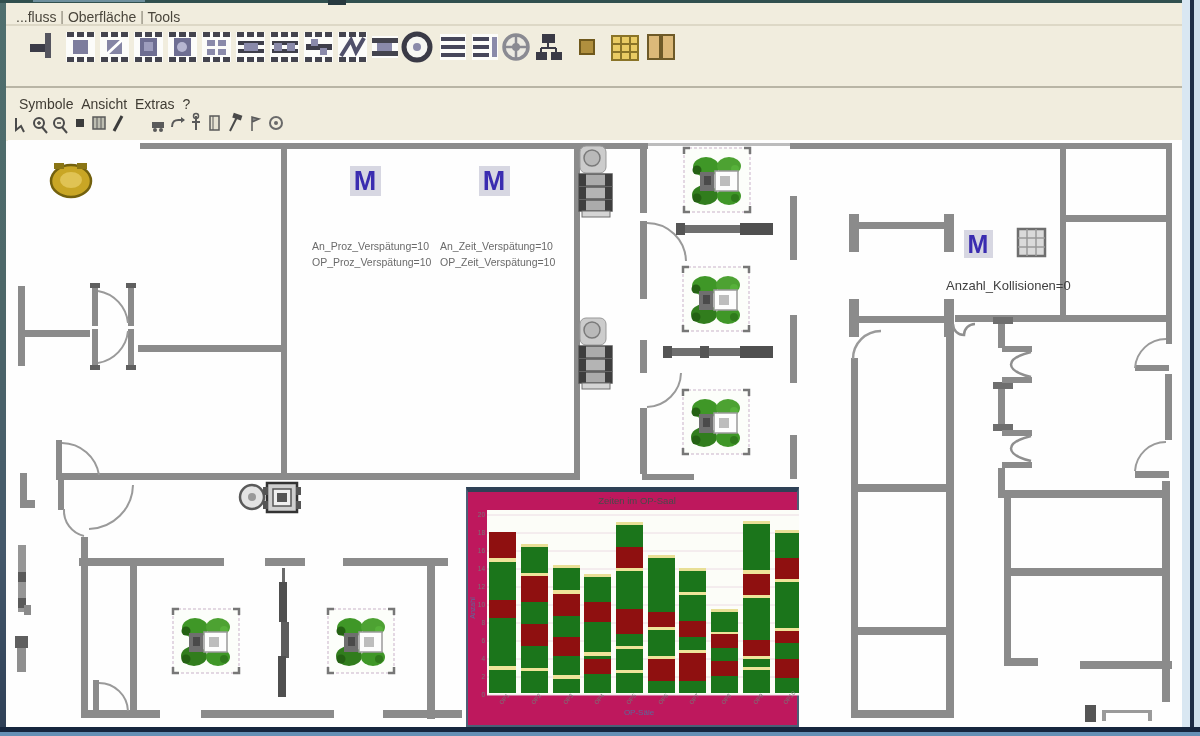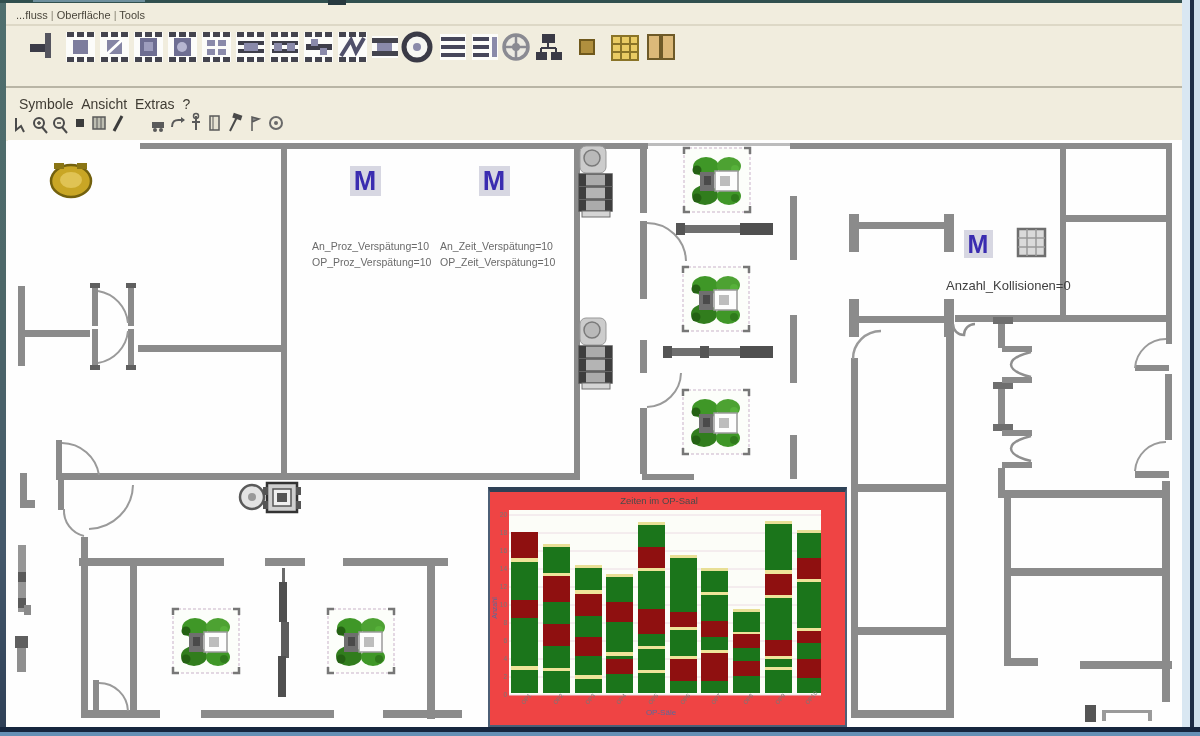--- a/index.html
+++ b/index.html
@@ -5,21 +5,21 @@
 html,body{margin:0;padding:0}
 body{width:1200px;height:736px;position:relative;background:#fdfdfb;overflow:hidden;font-family:"Liberation Sans",sans-serif}
 .abs{position:absolute}
 </style>
 </head>
 <body>
 <div style="filter:blur(0.75px)">
 
 <div class="abs" style="left:5px;top:2px;width:1177px;height:139px;background:#f1edde"></div>
 
-<div class="abs" style="left:16px;top:9px;font-size:11px;color:#4a463c">...fluss <span style="color:#8a8676">|</span> Oberfläche <span style="color:#8a8676">|</span> Tools</div>
+<div class="abs" style="left:16px;top:9px;font-size:14px;color:#4a463c">...fluss <span style="color:#8a8676">|</span> Oberfläche <span style="color:#8a8676">|</span> Tools</div>
 
 <div class="abs" style="left:5px;top:24px;width:1177px;height:2px;background:#ddd8c6"></div>
 
 <svg class="abs" style="left:0;top:0" width="700" height="80">
 
 <g>
         <rect x="30" y="44" width="17" height="8" fill="#3c3c48"></rect>
         <rect x="45" y="33" width="6" height="25" fill="#55555f"></rect>
       </g>
 
@@ -593,21 +593,21 @@
 <text x="946" y="290" font-size="13" fill="#3f3f3f" font-family="Liberation Sans,sans-serif">Anzahl_Kollisionen=0</text>
 
 <g>
         <rect x="1085" y="705" width="11" height="17" fill="#555"></rect>
         <rect x="1102" y="710" width="50" height="3" fill="#9a9a9a"></rect>
         <rect x="1102" y="710" width="4" height="11" fill="#9a9a9a"></rect>
         <rect x="1148" y="710" width="4" height="11" fill="#9a9a9a"></rect>
       </g>
 </svg>
 
-<div id="chartwin" class="abs" style="left:488px;top:487px;width:359px;height:240px;background:#ef4444;border:2px solid #4c5f76;border-top:5px solid #2e4156;box-sizing:border-box">
+<div id="chartwin" class="abs" style="left:466px;top:487px;width:333px;height:240px;background:#be185d;border:2px solid #4c5f76;border-top:5px solid #2e4156;box-sizing:border-box">
 <svg width="331" height="233" viewBox="479 492 331 233" style="display:block">
 
 <rect x="498" y="510" width="312" height="185" fill="#fcfdf8"></rect>
 
 <text x="648" y="504" font-size="9.5" fill="#4a4a4a" text-anchor="middle" font-family="Liberation Sans,sans-serif">Zeiten im OP-Saal</text>
 <g stroke="#ecdce4" stroke-width="1">
 <line x1="498" y1="515" x2="810" y2="515"></line>
           <line x1="498" y1="533" x2="810" y2="533"></line>
           <line x1="498" y1="551" x2="810" y2="551"></line>
           <line x1="498" y1="569" x2="810" y2="569"></line>

